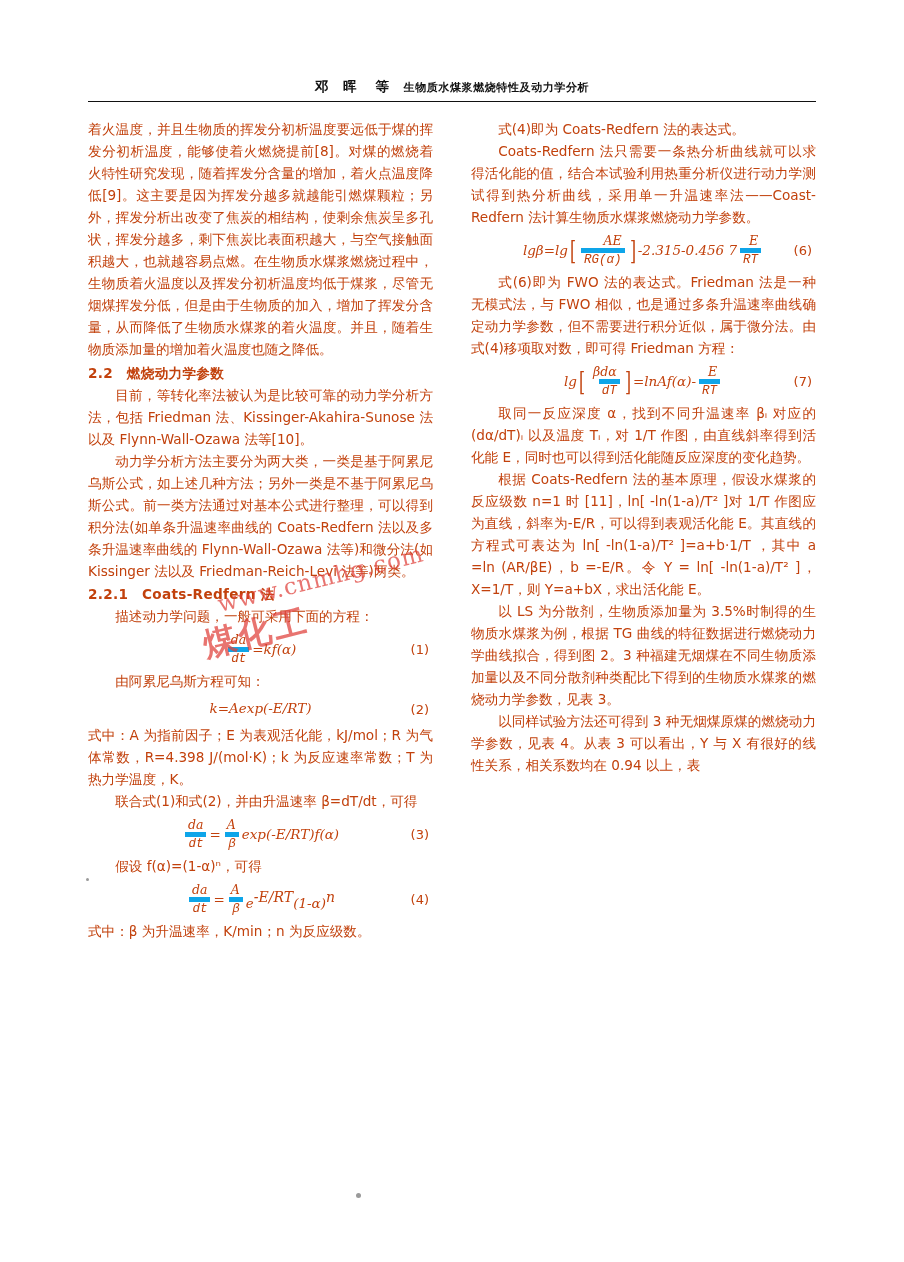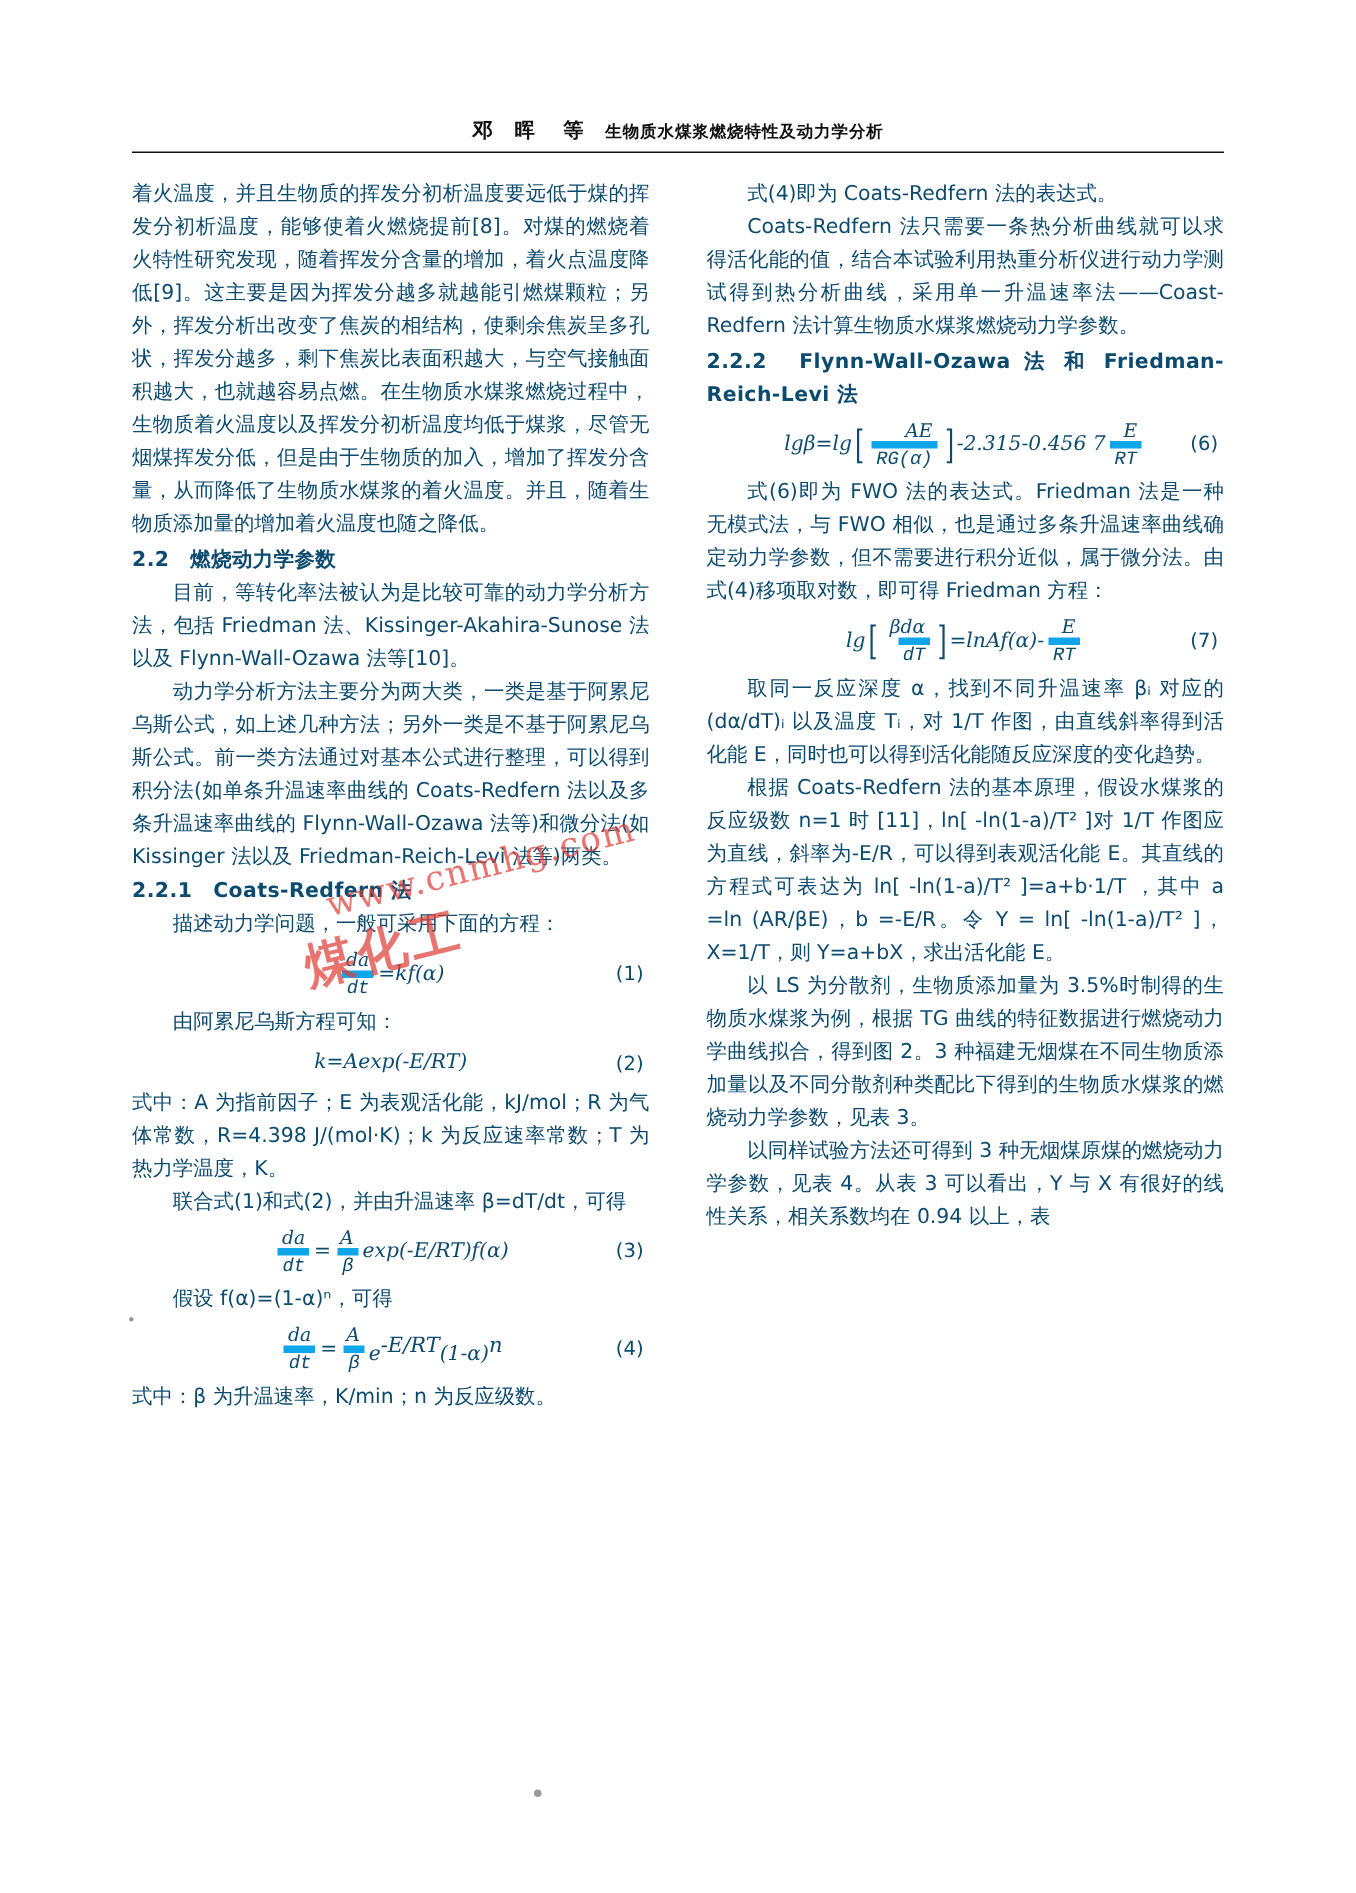--- a/index.html
+++ b/index.html
@@ -42,21 +42,21 @@
   
   .cols {
     display: flex;
     gap: 38px;
     position: relative;
   }
   .col {
     width: 345px;
     font-size: 13.6px;
     line-height: 1.62;
-    color: #0c4a6e;
+    color: #c2410c;
     text-align: justify;
     text-justify: inter-ideograph;
   }
   p { margin: 0; }
   .ind { text-indent: 2em; }
   .hang { text-indent: 0; }
   .sec {
     margin-top: 2px;
     font-weight: bold;
     letter-spacing: 0.3px;
@@ -225,21 +225,20 @@
 
         <p class="hang">式中：β 为升温速率，K/min；n 为反应级数。</p>
       </div>
 
       <div class="col">
 
         <p class="ind">式(4)即为 Coats-Redfern 法的表达式。</p>
 
         <p class="ind">Coats-Redfern 法只需要一条热分析曲线就可以求得活化能的值，结合本试验利用热重分析仪进行动力学测试得到热分析曲线，采用单一升温速率法——Coast-Redfern 法计算生物质水煤浆燃烧动力学参数。</p>
 
-        <p class="sec">2.2.2　Flynn-Wall-Ozawa 法 和 Friedman-Reich-Levi 法</p>
 
 
         <div class="eq">
           <span class="body">
             <span class="it">lgβ=lg</span>
             <span class="brk">[</span>
             <span class="frac">
                 <span class="n it">AE</span>
                 <span class="d it">RG(α)</span>
               </span>

